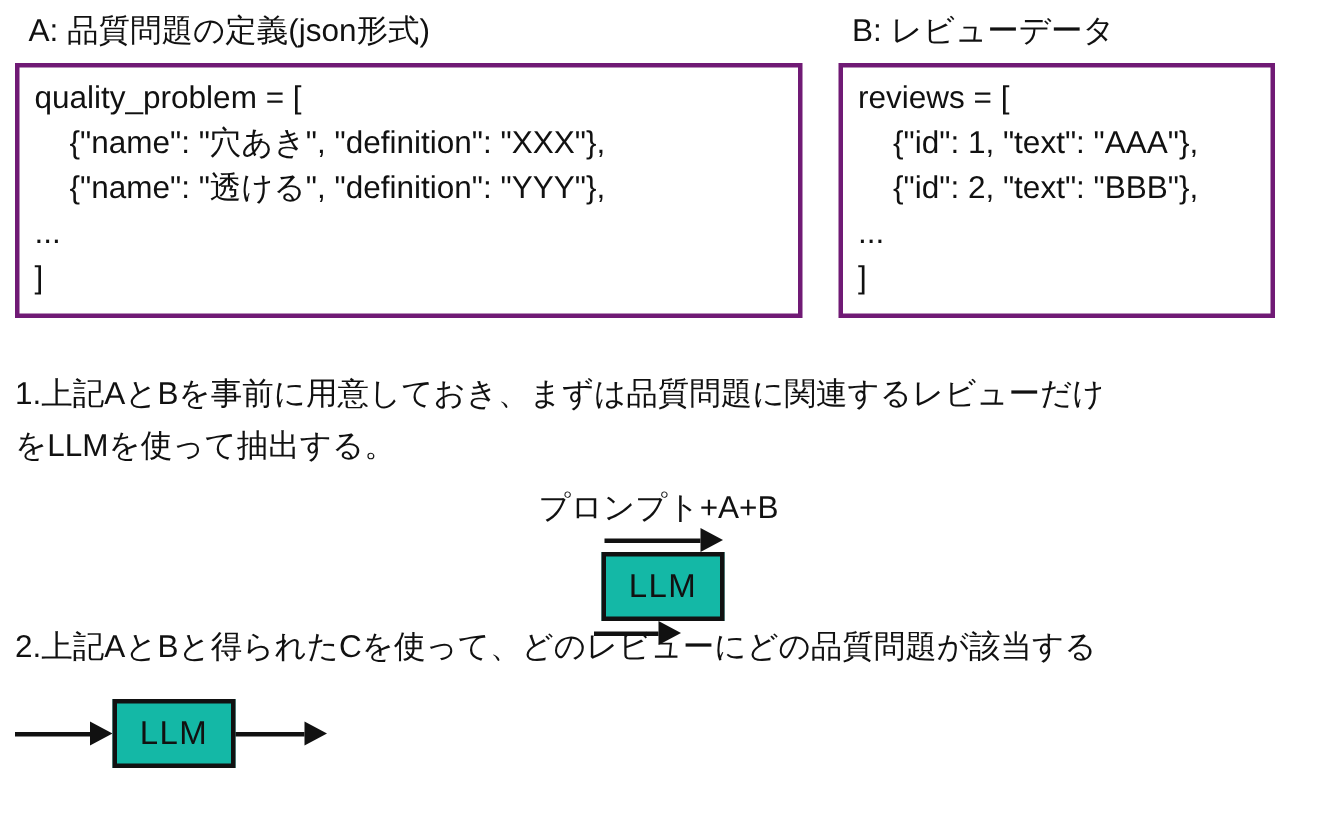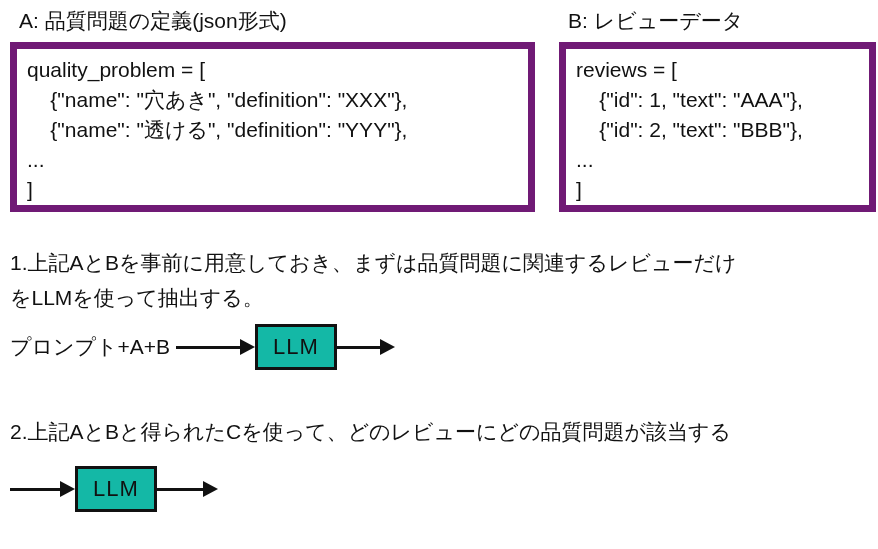--- a/index.html
+++ b/index.html
@@ -9,47 +9,47 @@
     box-sizing: border-box;
     padding: 8px 4px 0 10px;
     background: #ffffff;
     color: #111111;
     font-family: "Liberation Sans", "DejaVu Sans", sans-serif;
     overflow: hidden;
   }
   
   .top-row { display: flex; align-items: flex-start; margin-bottom: 33px; }
   .panel-a { width: 525px; margin-right: 24px; flex: none; }
-  .panel-b { width: 317px; flex: none; }
+  .panel-b { width: 291px; flex: none; }
   .panel-title {
     font-size: 21px; line-height: 25px;
     margin: 0 0 9px 9px;
     white-space: nowrap;
   }
   .code-box {
     box-sizing: border-box;
     height: 170px;
-    border: 7px solid #701a75;
+    border: 3px solid #701a75;
     padding: 6px 10px 0 10px;
     background: #ffffff;
   }
   .code-line {
     font-size: 21px; line-height: 30px;
     white-space: pre;
   }
   
   .step-desc {
     font-size: 21px; line-height: 35px;
     margin: 0; white-space: nowrap;
   }
   .desc-block-1 { margin-bottom: 9px; }
   .desc-block-2 { margin-bottom: 17px; }
   
   .flow-row { display: flex; align-items: center; height: 46px; }
-  .flow-row-1 { margin-bottom: 44px; }
+  .flow-row-1 { margin-bottom: 44px; flex-direction: column; }
   .flow-label { font-size: 21px; white-space: nowrap; }
   .flow-input { margin-right: 6px; }
   .llm-box {
     box-sizing: border-box;
     width: 82px; height: 46px; flex: none;
     border: 3px solid #111111;
     display: flex; align-items: center; justify-content: center;
     font-size: 22px; letter-spacing: 1px;
     background: #14b8a6;
   }

